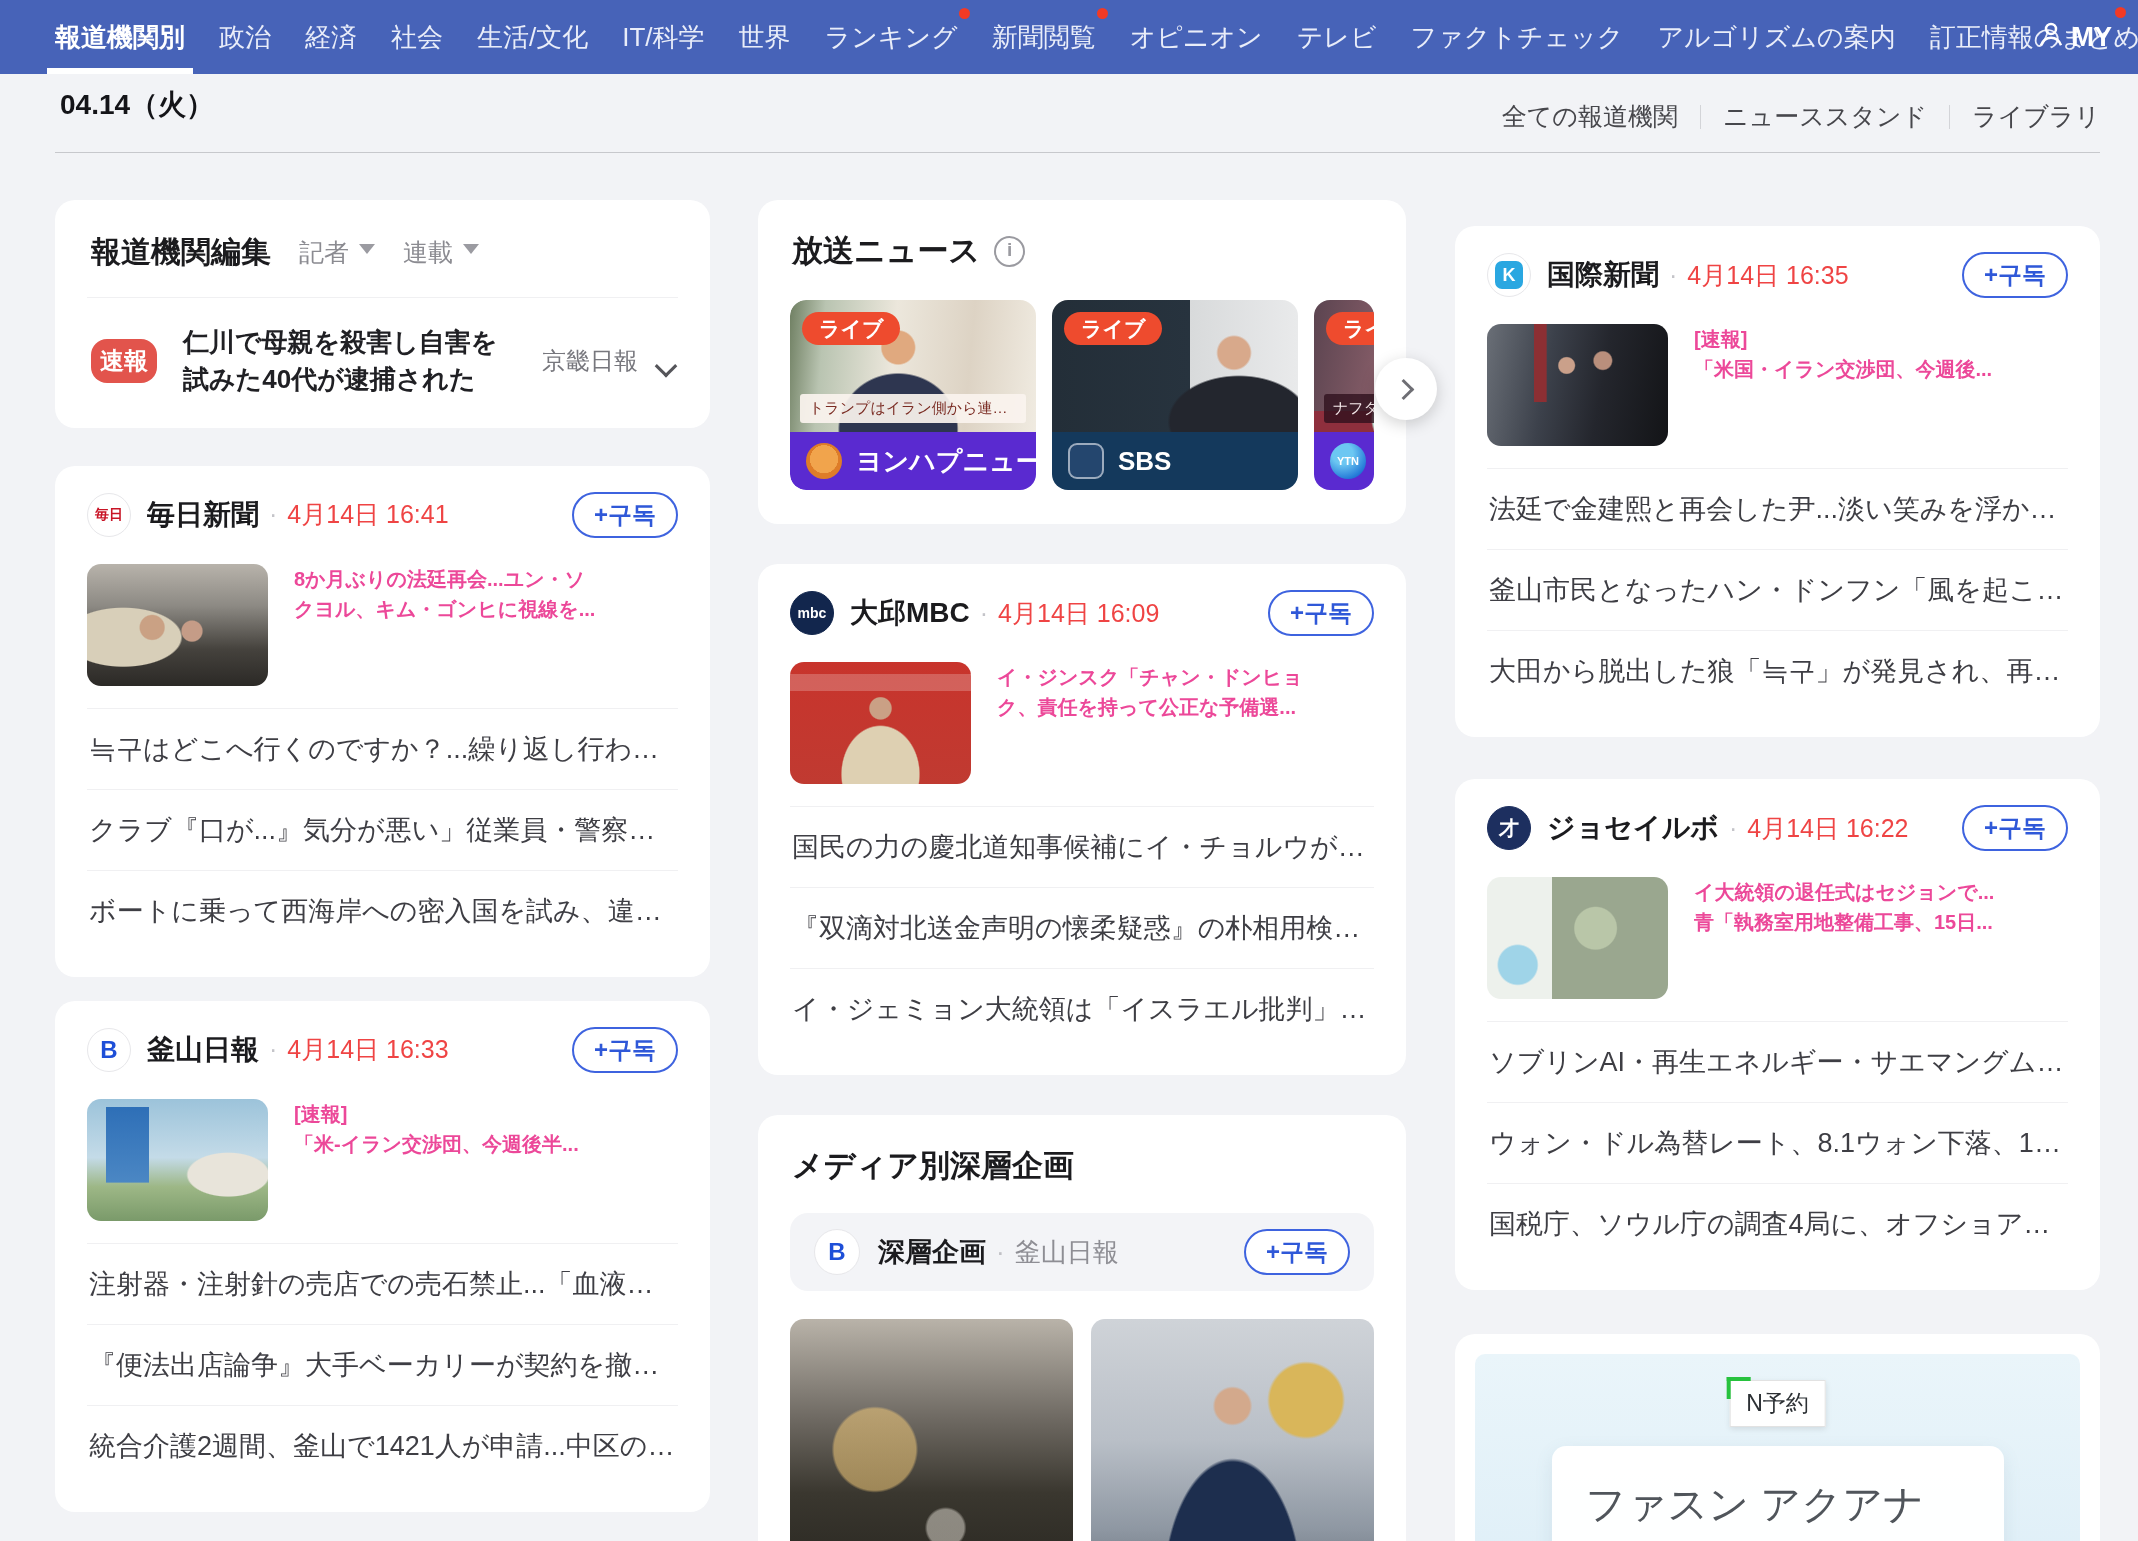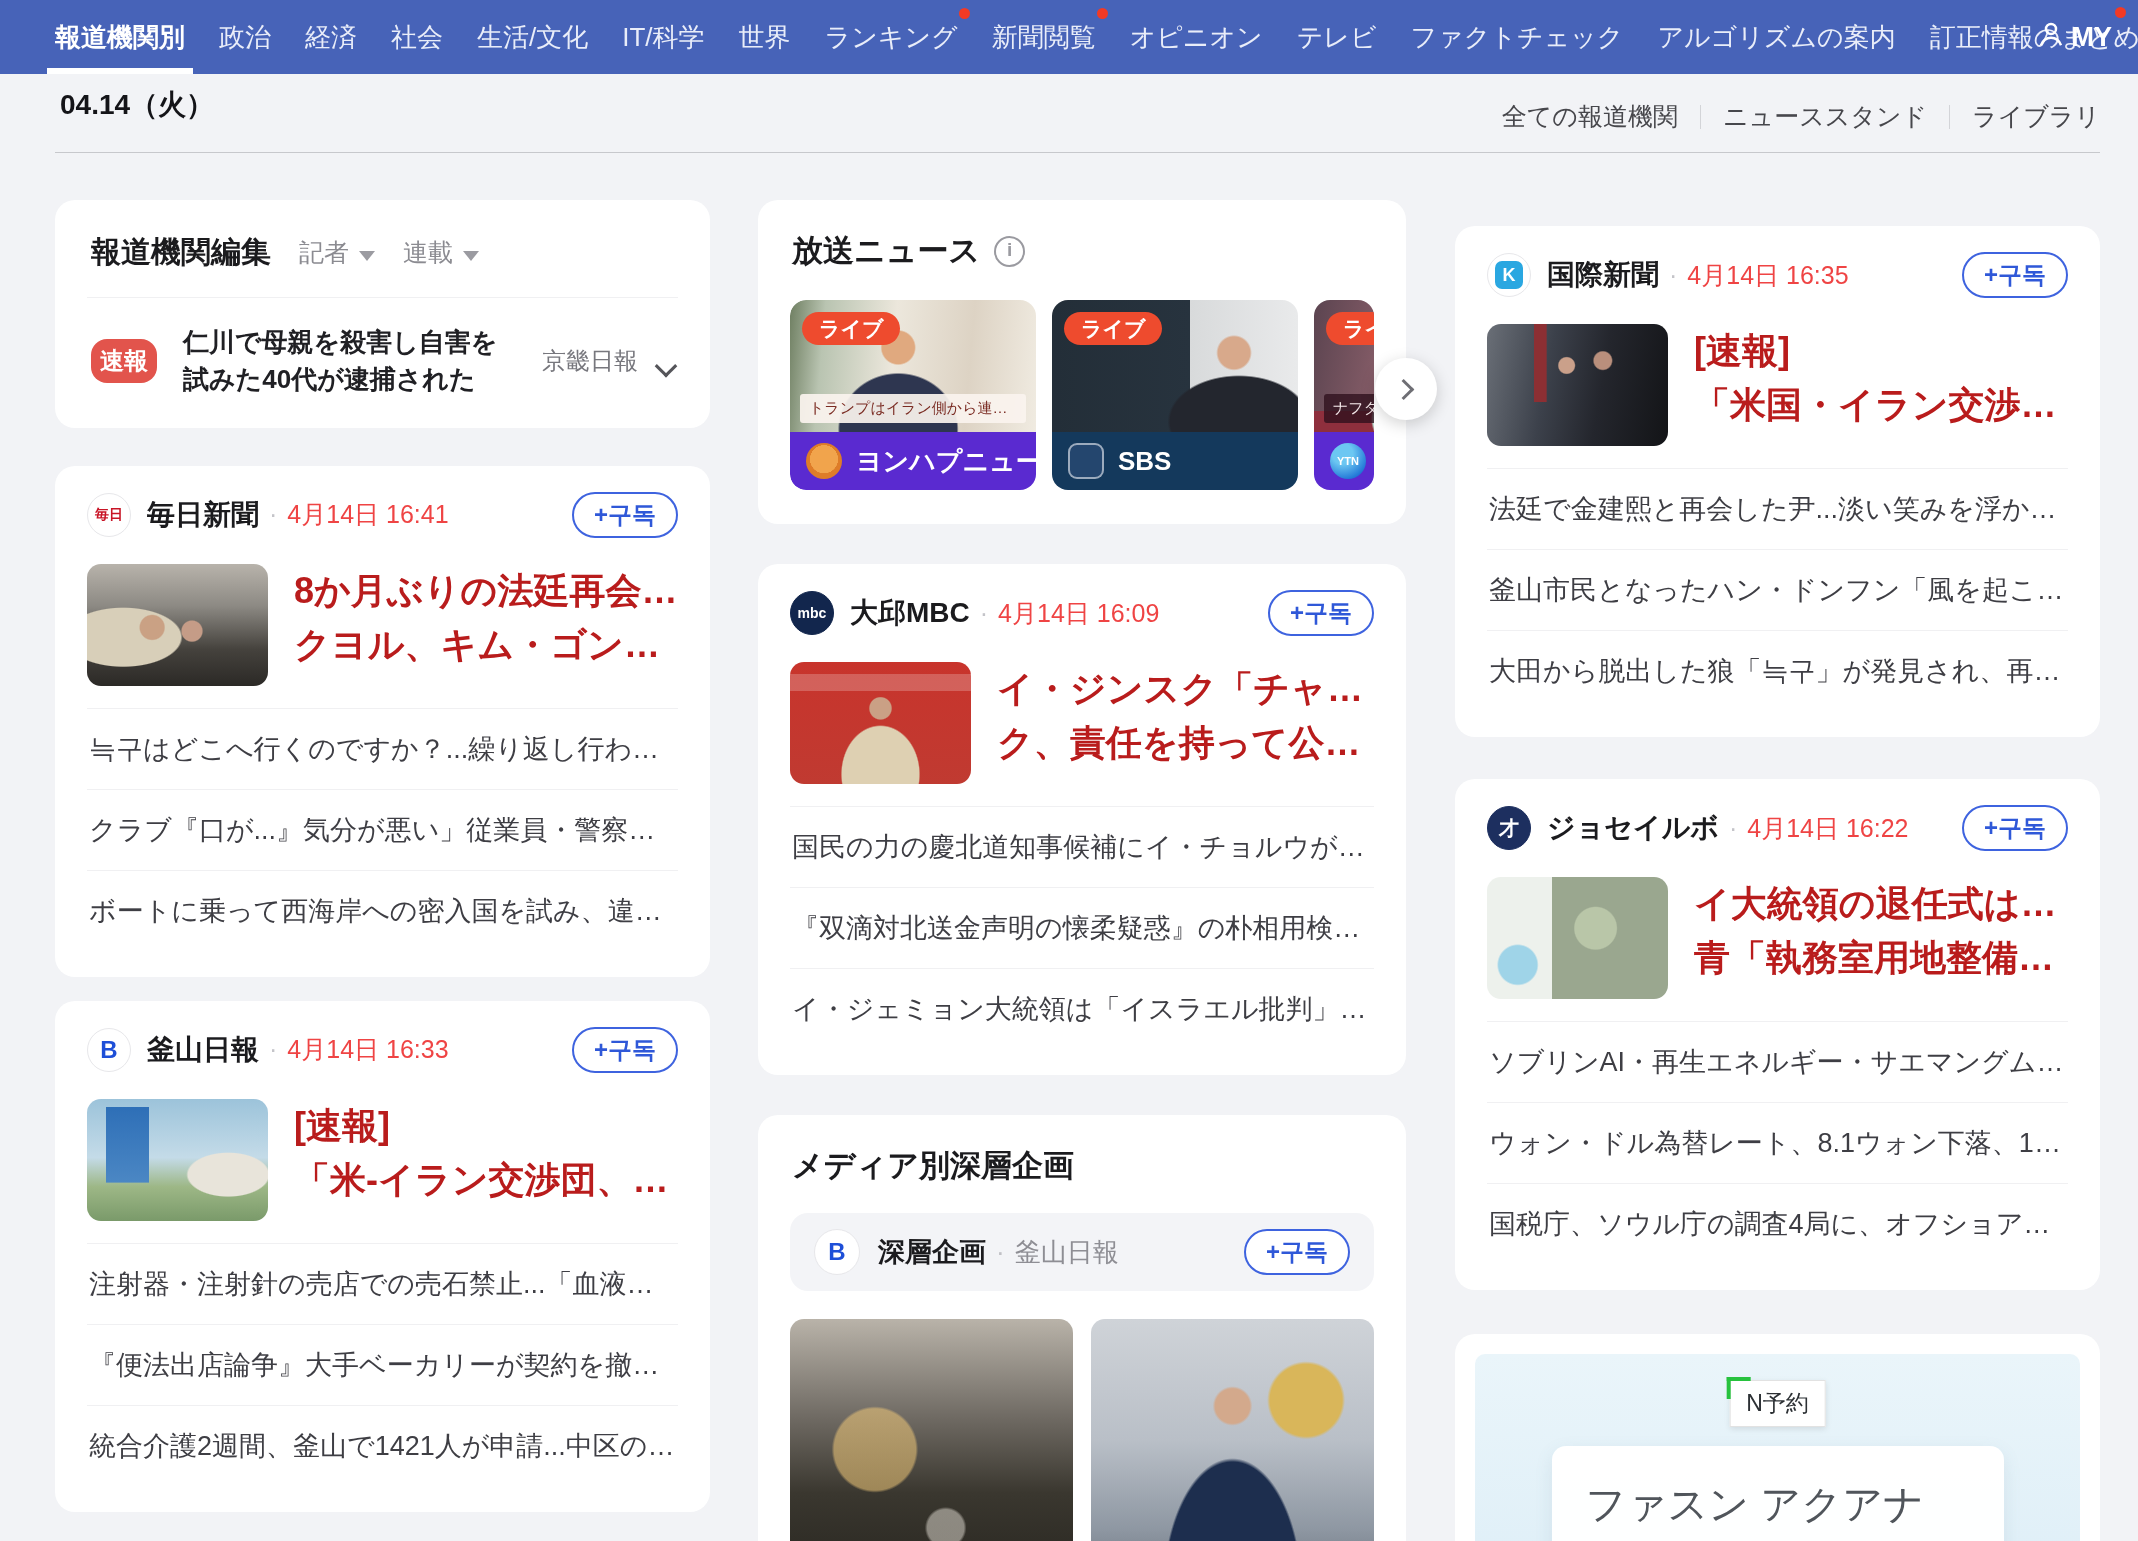--- a/index.html
+++ b/index.html
@@ -43,21 +43,21 @@
   .page-divider { position:absolute; top:152px; left:55px; right:38px; height:1px; background:#c7c8cc; }
   
   .col-left  { position:absolute; left:55px;   top:200px; width:655px; }
   .col-mid   { position:absolute; left:758px;  top:200px; width:648px; }
   .col-right { position:absolute; left:1455px; top:226px; width:645px; }
   .card { background:#fff; border-radius:20px; padding:26px 32px; }
   
   .editor-card { margin-bottom:38px; padding-bottom:30px; }
   .editor-title-row { display:flex; align-items:center; gap:28px; padding:6px 4px 24px; border-bottom:1px solid #f0f0f2; }
   .editor-title { font-size:30px; font-weight:700; }
-  .filter { display:flex; align-items:flex-end; font-size:25px; color:#8b8b91; cursor:pointer; }
+  .filter { display:flex; align-items:flex-start; font-size:25px; color:#8b8b91; cursor:pointer; }
   .tri-down { width:0; height:0; border:8px solid transparent; border-top:10px solid #9b9ba1; margin:8px 0 0 10px; }
   .breaking-row { display:flex; align-items:center; gap:26px; padding:26px 4px 0; cursor:pointer; }
   .breaking-badge {
     flex:0 0 auto; width:66px; height:44px; background:#e2544c; border-radius:16px;
     color:#fff; font-size:24px; font-weight:700; display:flex; align-items:center; justify-content:center;
   }
   .breaking-text { flex:1; font-size:26px; font-weight:700; line-height:1.42; color:#202024; }
   .breaking-right { display:flex; align-items:flex-end; gap:20px; }
   .breaking-source { font-size:24px; color:#77777d; white-space:nowrap; }
   .chev-down { width:16px; height:16px; border-right:3px solid #55555a; border-bottom:3px solid #55555a; transform:rotate(45deg) translate(-2px,-2px); }
@@ -78,21 +78,21 @@
   .press-time { font-size:25px; color:#ef4444; margin-left:10px; white-space:nowrap; }
   .press-time::before { content:"·"; color:#c4c4c9; margin-right:10px; }
   .sub-pill {
     margin-left:auto; height:46px; padding:0 20px; background:#fff;
     border:2px solid #3e63df; border-radius:24px; color:#2f58d8;
     font-size:24px; font-weight:700; display:inline-flex; align-items:center; justify-content:center;
     cursor:pointer; white-space:nowrap;
   }
   .press-body { display:flex; gap:26px; margin-top:26px; cursor:pointer; }
   .thumb { width:181px; height:122px; border-radius:14px; flex:0 0 auto; position:relative; overflow:hidden; }
-  .headline { font-size:36px; font-weight:700; line-height:1.5; color:#b91c1c; overflow:hidden; }
+  .headline { font-size:20px; font-weight:700; line-height:1.5; color:#ec4899; overflow:hidden; }
   .headline span { display:block; white-space:nowrap; overflow:hidden; text-overflow:ellipsis; }
   .press-list { list-style:none; margin-top:22px; }
   .press-list li {
     border-top:1px solid #f0f0f2; padding:22px 2px; font-size:27px; color:#3e3e44;
     white-space:nowrap; overflow:hidden; text-overflow:ellipsis; cursor:pointer;
   }
   
   .thumb-maeil { background:
     radial-gradient(circle at 36% 52%, #caa184 0 9%, transparent 10%),
     radial-gradient(circle at 58% 55%, #c59c87 0 8%, transparent 9%),

